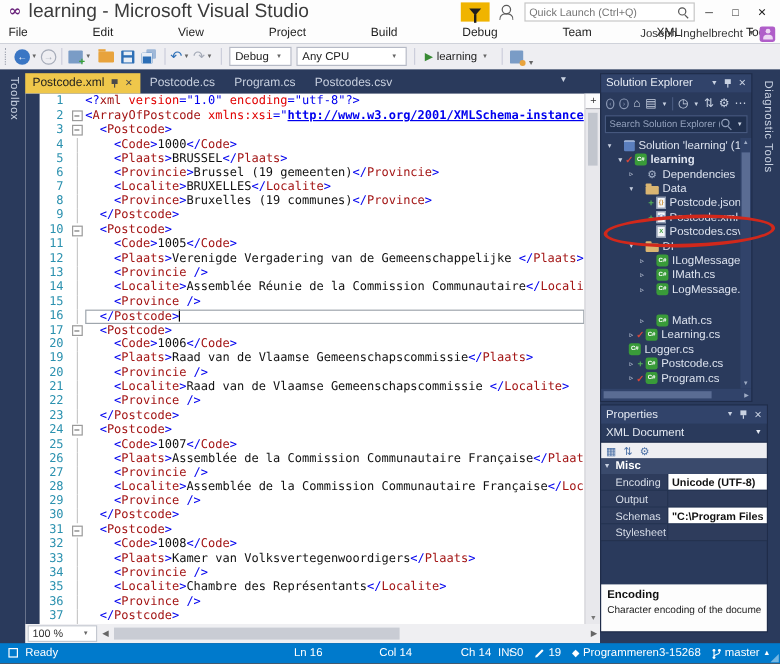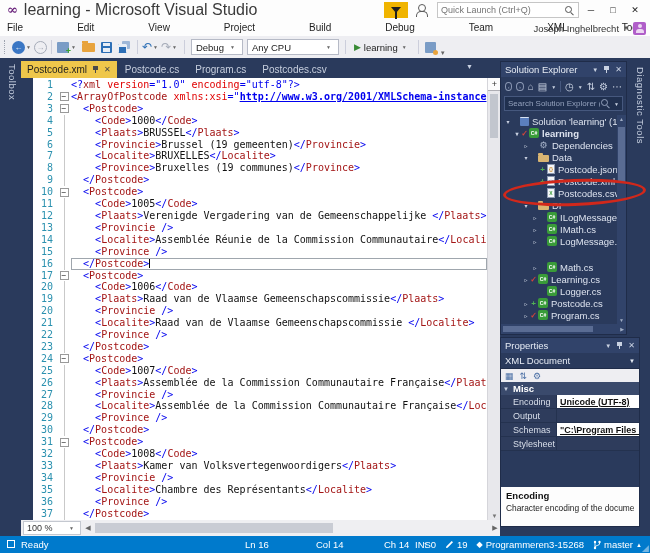--- a/index.html
+++ b/index.html
@@ -141,21 +141,21 @@
   .tree-hthumb{margin-left:2px;width:72%;height:6px;background:#5A6C93;}
   .ths-arrow{margin-left:auto;margin-right:2px;font-size:5px;color:#9FACC4;}
 
   .props{position:absolute;left:500px;top:279px;width:140px;height:190px;background:#2A3A5C;border:1px solid #1F2C49;}
   .prop-selector{height:16px;display:flex;align-items:center;padding:0 4px;color:#E6EBF4;font-size:9.5px;border-bottom:1px solid #1F2C49;}
   .prop-toolbar{height:13px;background:#EEEEF2;display:flex;align-items:center;gap:6px;padding:0 4px;color:#4A6FA5;font-size:9px;}
   .prop-cat{height:13px;display:flex;align-items:center;background:#3A4A6C;color:#fff;font-weight:bold;font-size:9.5px;padding-left:12px;position:relative;}
   .prop-cat .cat-arrow{position:absolute;left:2px;font-size:6px;font-weight:normal;color:#C8D0E0;}
   .prow{height:14px;display:flex;border-bottom:1px solid #24324F;}
   .plabel{width:56px;padding-left:12px;color:#D9DFEA;font-size:9px;display:flex;align-items:center;background:#2E3C5C;border-right:1px solid #24324F;flex:none;}
-  .pval{flex:1;font-size:9px;display:flex;align-items:center;padding:0 3px;background:#2E3C5C;overflow:hidden;text-decoration:underline;}
+  .pval{flex:1;font-size:9px;display:flex;align-items:center;padding:0 3px;background:#2E3C5C;overflow:hidden;}
   .pval.filled{background:#fff;color:#111;font-weight:bold;white-space:nowrap;}
   .prop-desc{position:absolute;left:0;right:0;top:149px;height:39px;background:#FDFDFD;padding:3px 5px;}
   .pd-title{font-weight:bold;font-size:9.5px;color:#111;}
   .pd-text{font-size:8.4px;color:#222;margin-top:2px;white-space:nowrap;overflow:hidden;}
 
   
   .statusbar{position:absolute;left:0;bottom:0;width:650px;height:17px;background:#007ACC;color:#fff;font-size:9.5px;}
   .sb-item{position:absolute;top:0;line-height:17px;}
   .sb-square{position:absolute;left:7px;top:4px;width:8px;height:8px;border:1px solid #fff;}
   .sb-right{position:absolute;right:8px;top:0;height:17px;display:flex;align-items:center;gap:9px;}
@@ -643,21 +643,21 @@
             <span class="badge "></span>
             <span class="ic ic-cs">C#</span>
             <span>Math.cs</span>
           </div>
           <div class="trow" style="padding-left: 21px;">
             <span class="arrow">▹</span>
             <span class="badge check">✓</span>
             <span class="ic ic-cs">C#</span>
             <span>Learning.cs</span>
           </div>
-          <div class="trow" style="padding-left: 30px;">
+          <div class="trow" style="padding-left: 7px;">
             <span class="arrow"></span>
             <span class="badge "></span>
             <span class="ic ic-cs">C#</span>
             <span>Logger.cs</span>
           </div>
           <div class="trow" style="padding-left: 21px;">
             <span class="arrow">▹</span>
             <span class="badge plus">+</span>
             <span class="ic ic-cs">C#</span>
             <span>Postcode.cs</span>

